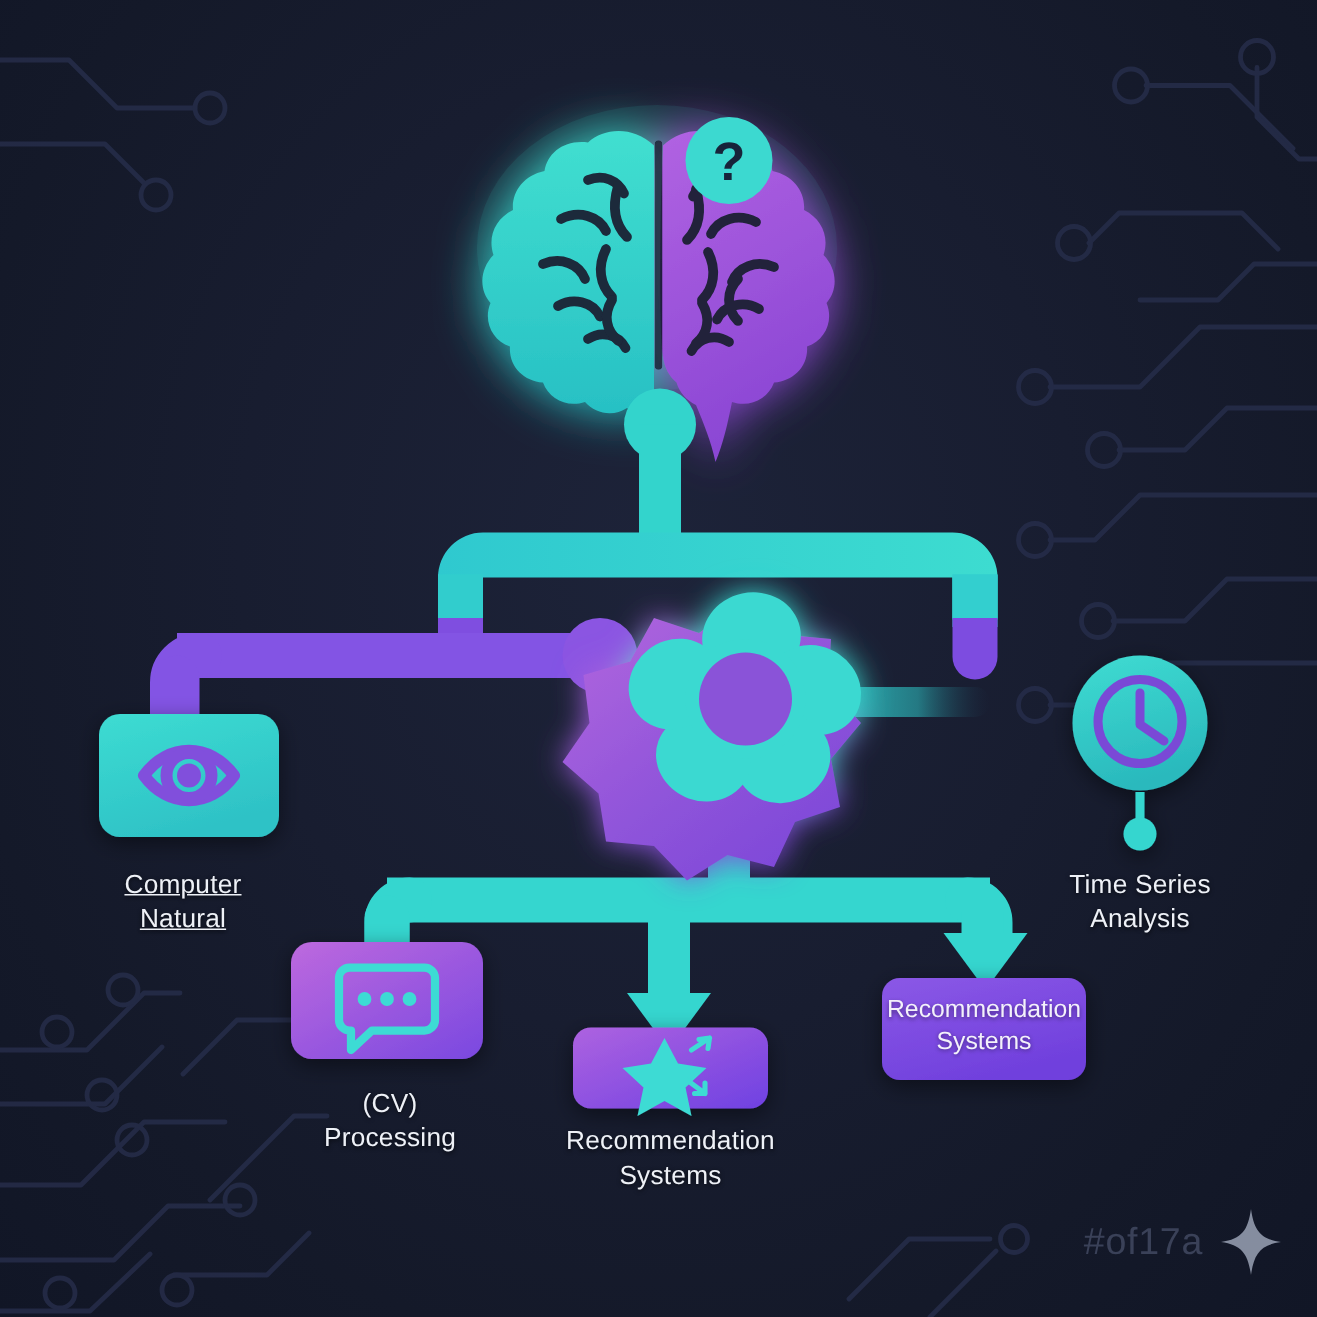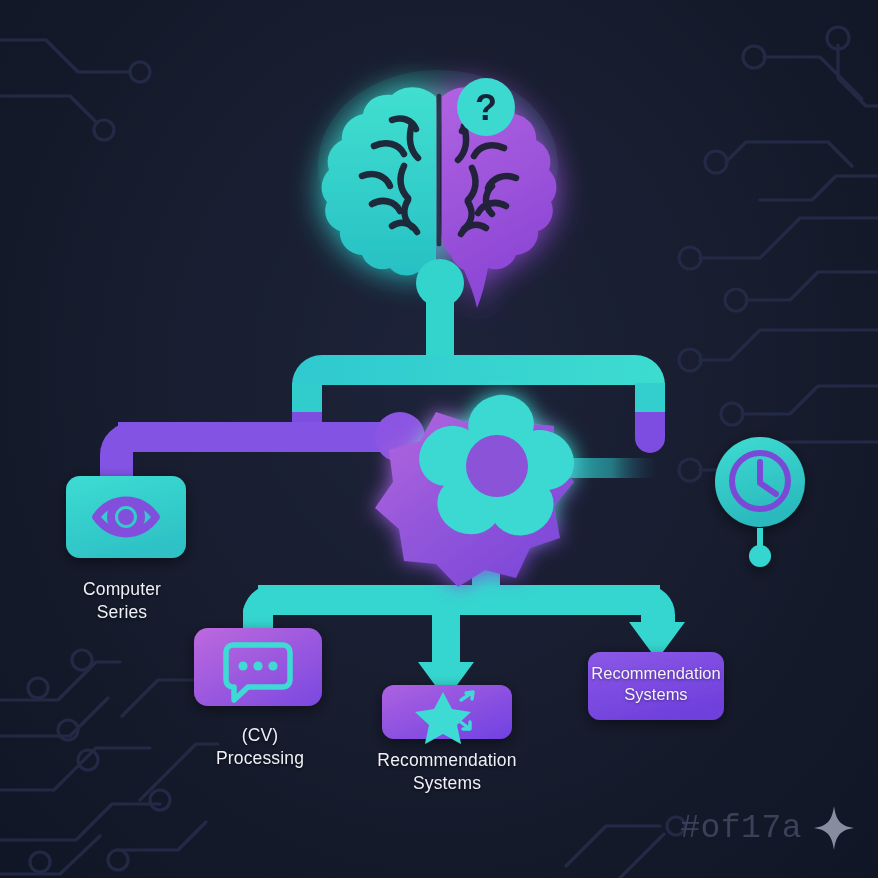--- a/index.html
+++ b/index.html
@@ -44,23 +44,23 @@
   #watermark {
     position: absolute;
     right: 22px;
     bottom: 26px;
     display: flex;
     align-items: center;
     gap: 10px;
   }
   #watermark .wm-text {
     color: #3a4158;
-    font-size: 33px;
+    font-size: 25px;
     letter-spacing: .5px;
-    font-family: Liberation Mono, monospace;
+    font-family: Liberation Sans, sans-serif;
   }
 </style>
 </head>
 <body>
 
 <div id="stage">
 
   <svg id="circuit-layer" viewBox="0 0 878 878">
     <g fill="none" stroke="#262d4a" stroke-width="3.2" stroke-linecap="round" stroke-linejoin="round" opacity="0.85">
 
@@ -325,40 +325,44 @@
         <circle cx="760" cy="481" r="28" fill="none" stroke="#7a4ad6" stroke-width="6"></circle>
         <path d="M760 462 L760 483 L776 494" fill="none" stroke="#7a4ad6" stroke-width="6" stroke-linecap="round" stroke-linejoin="round"></path>
       </g>
       <rect x="757" y="528" width="6" height="26" fill="#35d6cf"></rect>
       <circle cx="760" cy="556" r="11" fill="#35d6cf"></circle>
     </g>
   </svg>
 
   <div id="label-layer">
 
-    <div class="node-label" style="left:36px; top:578px; width:172px;">
+    <div class="node-label" style="left:36px; top:578px; width:172px;text-decoration:underline;">
       <div>Computer</div>
-      <div>Series</div>
+      <div>Natural</div>
     </div>
 
     <div class="node-label" style="left:168px; top:724px; width:184px;">
       <div>(CV)</div>
       <div>Processing</div>
     </div>
 
     <div class="node-label" style="left:357px; top:749px; width:180px;">
       <div>Recommendation</div>
       <div>Systems</div>
     </div>
 
     <div class="inbox-label" style="left:589px; top:663px; width:134px;">
       <div>Recommendation</div>
       <div>Systems</div>
     </div>
 
+    <div class="node-label" style="left:672px; top:578px; width:176px;">
+      <div>Time Series</div>
+      <div>Analysis</div>
+    </div>
   </div>
 
   <div id="watermark">
     <span class="wm-text">#of17a</span>
     <svg width="44" height="48" viewBox="0 0 44 48">
       <path d="M22 2 C24 16 28 22 42 24 C28 26 24 32 22 46 C20 32 16 26 2 24 C16 22 20 16 22 2 Z" fill="#9aa2b5" opacity="0.85"></path>
     </svg>
   </div>
 
 </div>

